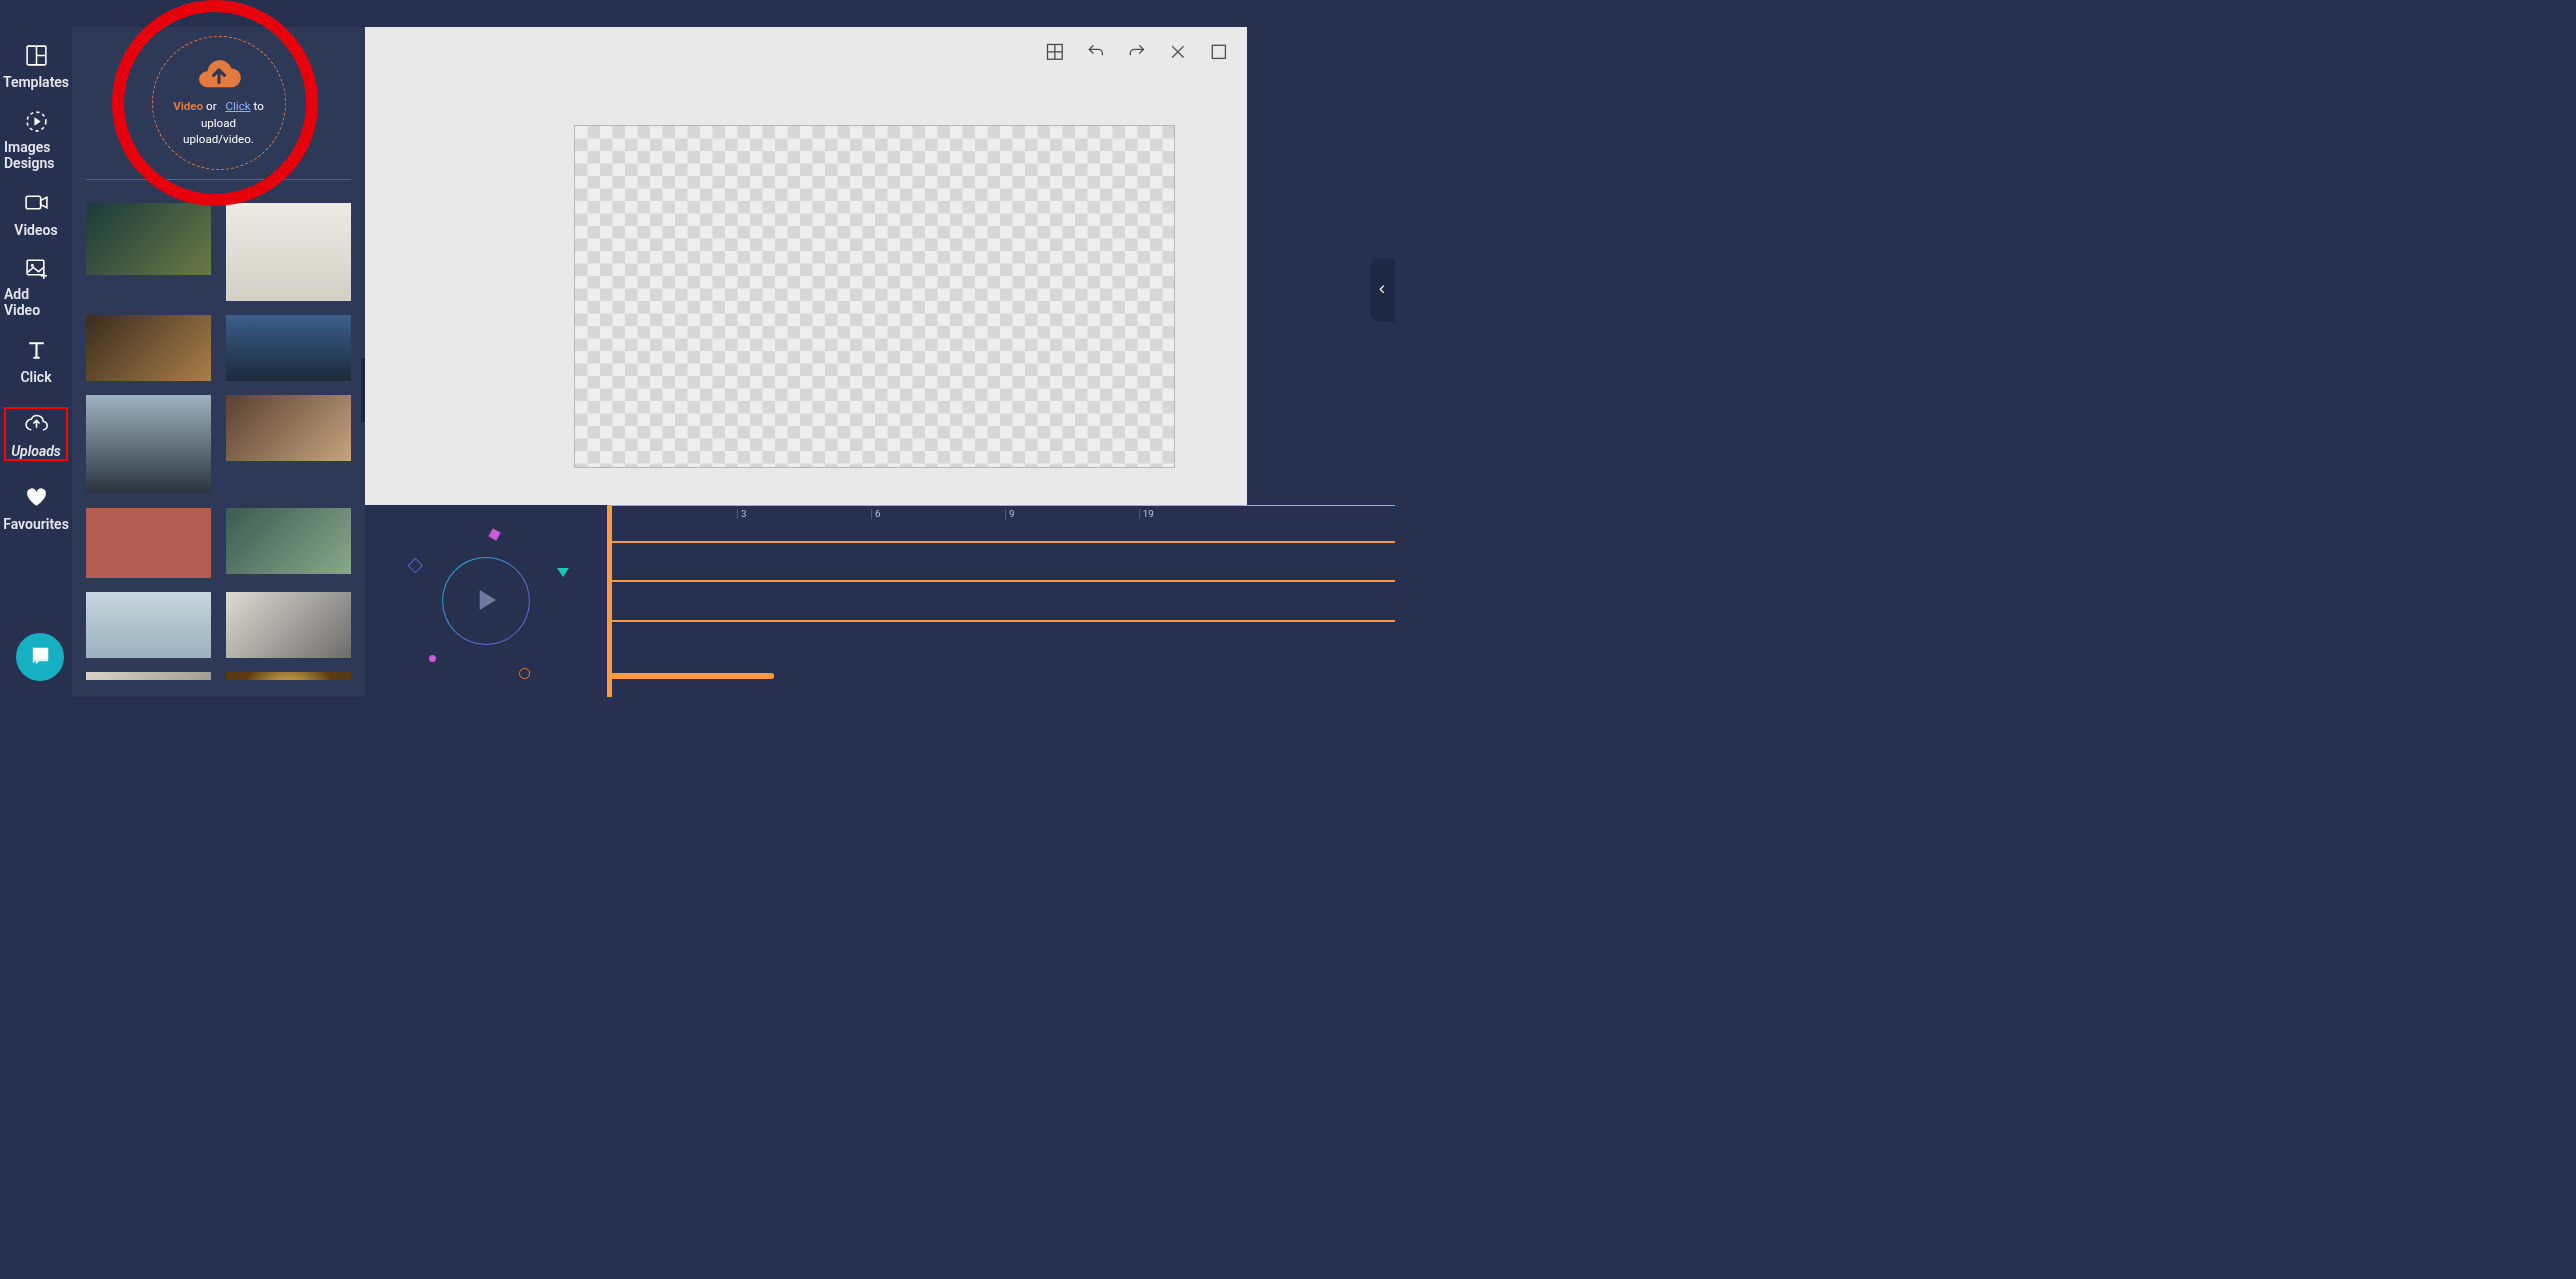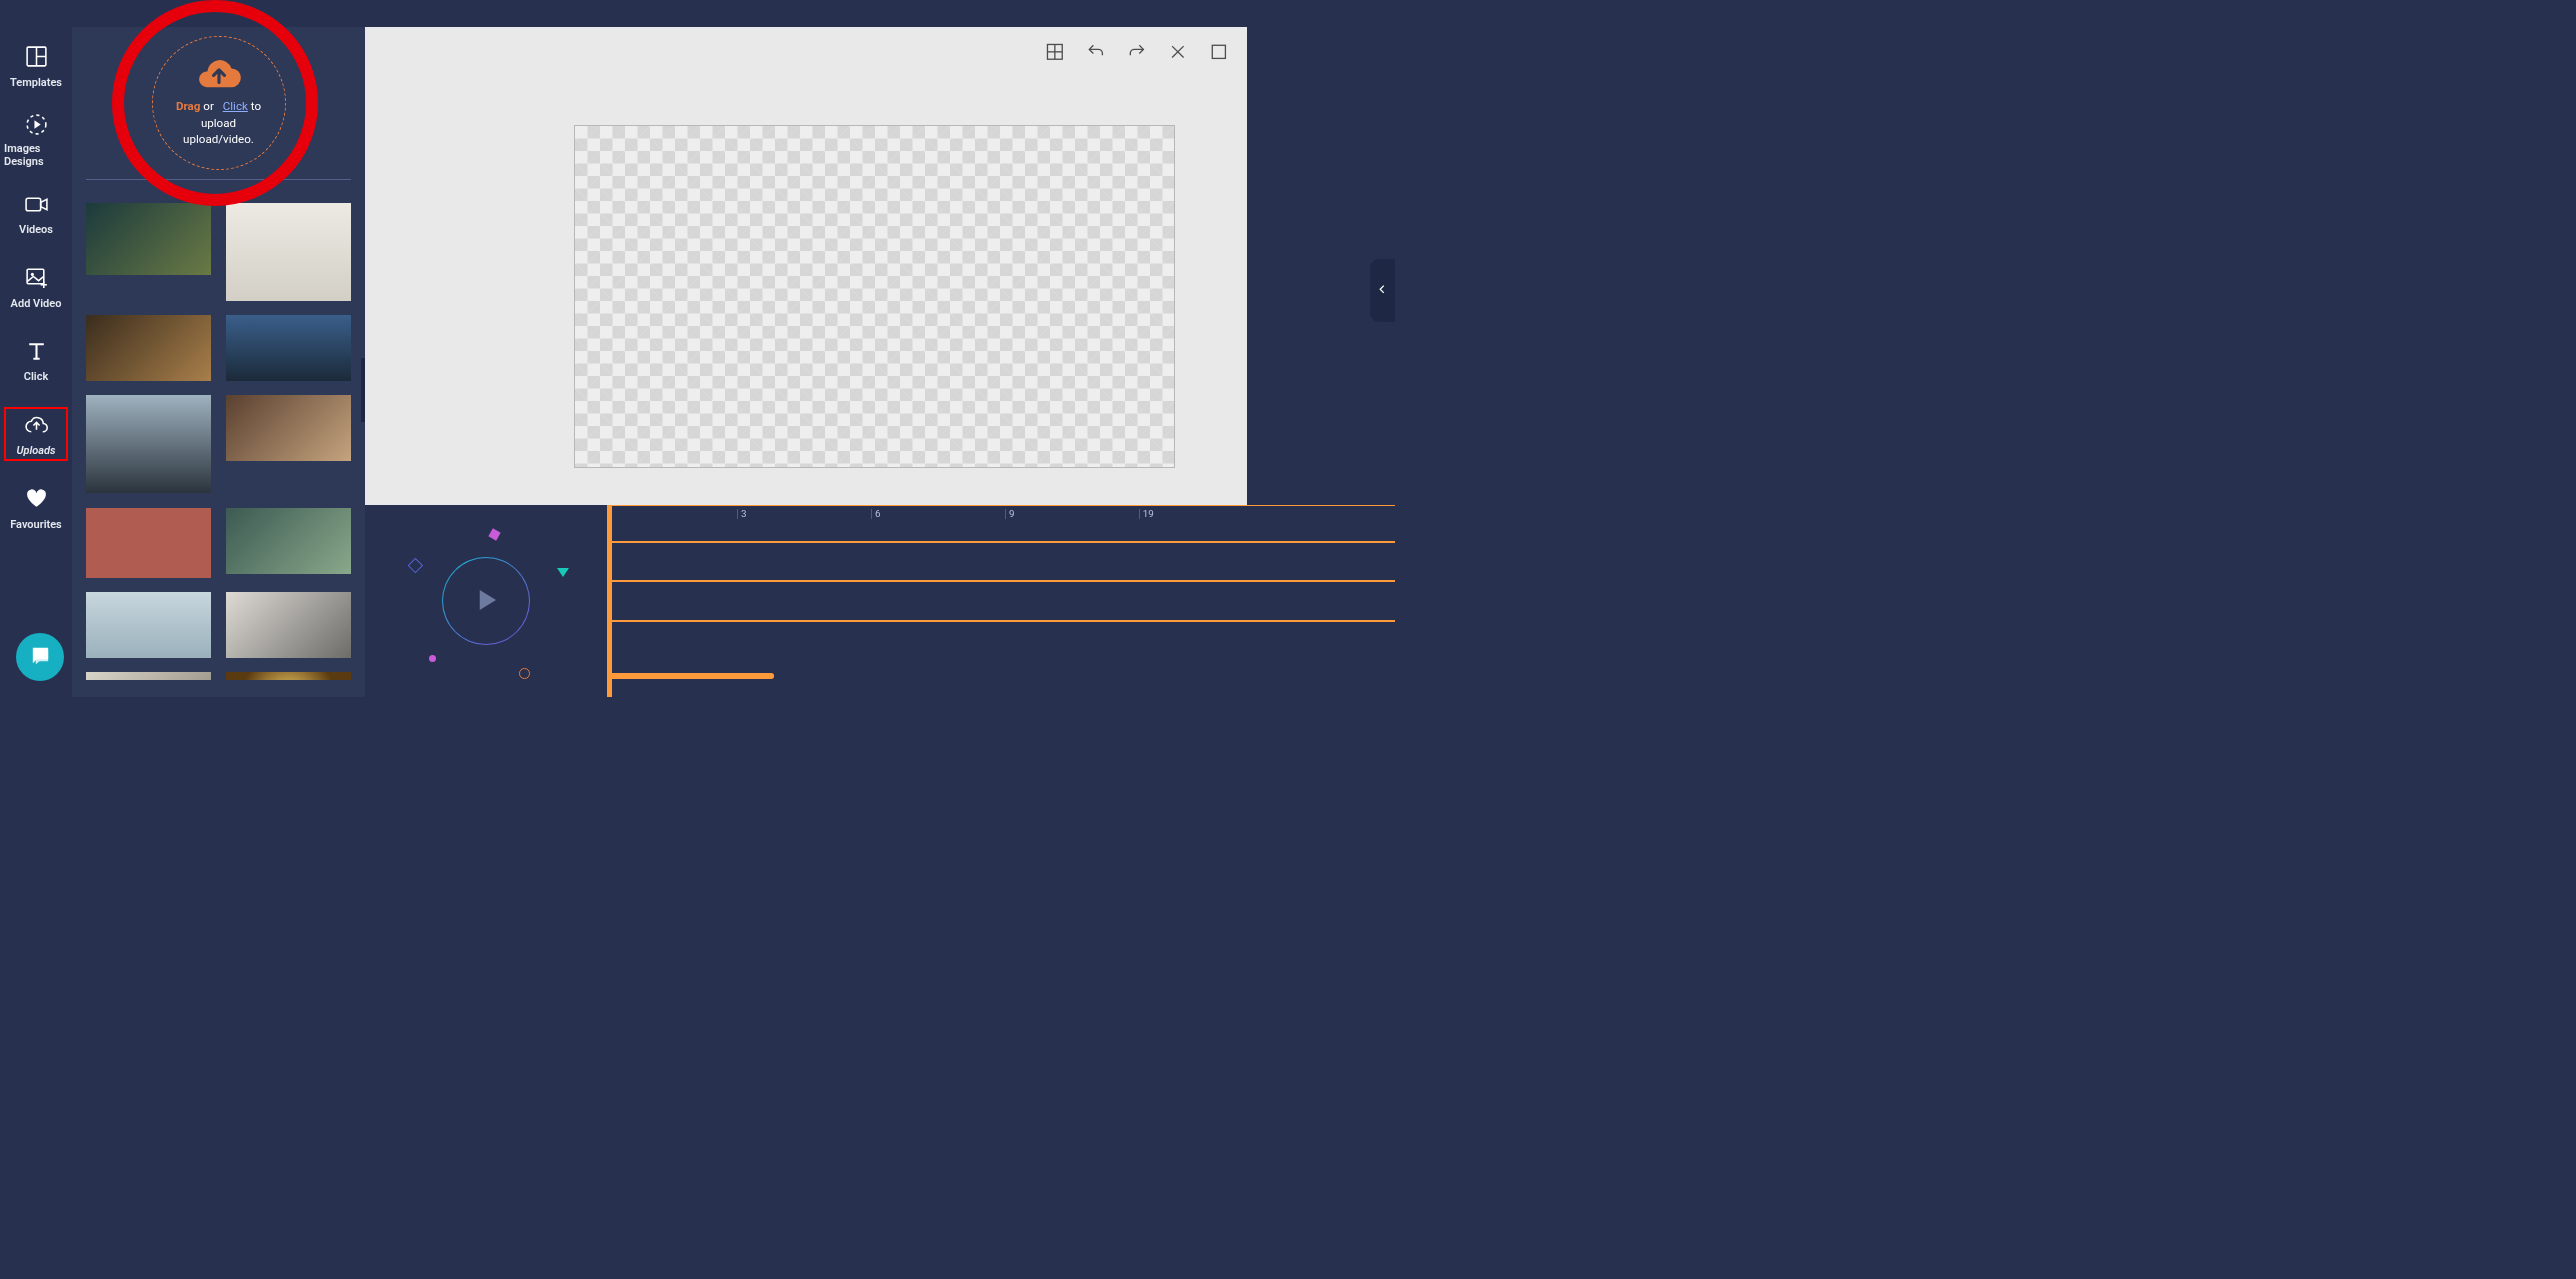--- a/index.html
+++ b/index.html
@@ -40,21 +40,21 @@
     border: 2.7px solid #ff0000;
     font-style: italic;
   }
   .nav-icon {
     width: 27px; height: 27px;
     display:flex; align-items:center; justify-content:center;
   }
   .nav-icon svg { width: 25px; height: 25px; stroke: #fff; fill: none; stroke-width:1.5; }
   .nav-label {
     margin-top: 5.4px;
-    font-size: 11px;
+    font-size: 14px;
     font-weight: 600;
   }
 
   
   .chat-bubble {
     position: absolute;
     left: 16px; bottom: 16px;
     width: 48px; height: 48px;
     border-radius: 50%;
     background: #17b0c2;
@@ -393,21 +393,21 @@
 
   <div class="upload-drop">
     <div class="upload-drop-circle">
       <span class="upload-cloud">
         <svg viewBox="0 0 64 44">
             <path d="M48 36a12 12 0 0 0 0-24 16 16 0 0 0-31 4A10 10 0 0 0 16 36Z" fill="#e47a3e"></path>
             <path d="M32 30 V14 M25 21 L32 14 L39 21" stroke="#2e3857" stroke-width="4" fill="none" stroke-linecap="round" stroke-linejoin="round"></path>
           </svg>
       </span>
       <div>
-        <span class="orange">Drag</span>
+        <span class="orange">Video</span>
         <span>or</span>
         <span class="link">Click</span>
         <span>to</span><br>
         <span>upload</span><br>
         <span>upload/video.</span>
       </div>
     </div>
   </div>
 
   <div class="panel-divider"></div>

